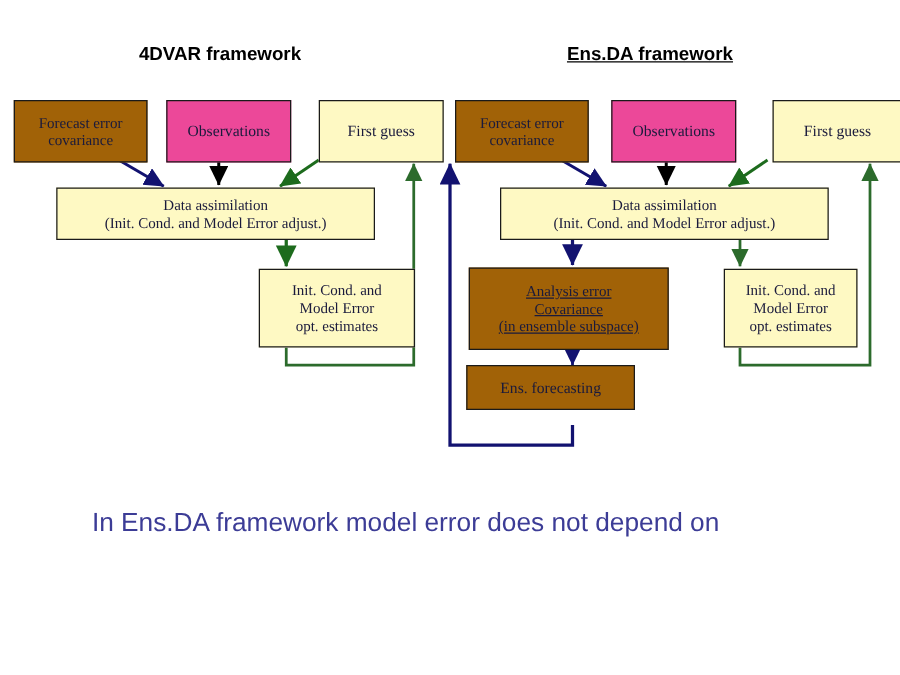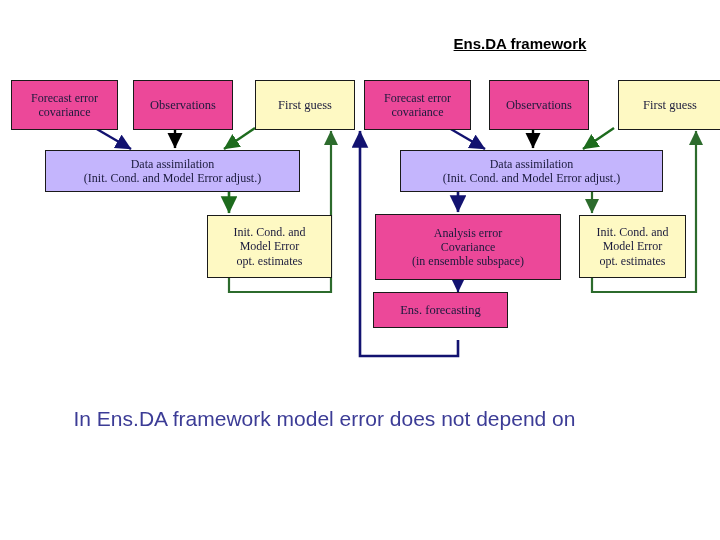--- a/index.html
+++ b/index.html
@@ -18,24 +18,24 @@
 
   .node{
     position:absolute;box-sizing:border-box;
     display:flex;align-items:center;justify-content:center;
     text-align:center;line-height:1.18;
     font-family:"Liberation Serif",serif;
     color:#1a1a3c;
   }
   .node span{display:block;width:100%;}
 
-  .n-blue{background:#ec4899;border:1px solid #1a1a1a;}
+  .n-blue{background:#a16207;border:1px solid #1a1a1a;}
   .n-orange{background:#ec4899;border:1px solid #1a1a1a;}
   .n-green{background:#fef9c3;border:1px solid #1a1a1a;margin-left:12px;}
-  .n-purple{background:#c4b5fd;border:1px solid #1a1a1a;}
+  .n-purple{background:#fef9c3;border:1px solid #1a1a1a;}
 
   .caption{
     position:absolute;left:0;width:649px;text-align:center;
     font-family:"Liberation Sans",sans-serif;
     font-size:21px;color:#3c3c96;line-height:1.36;
   }
 </style>
 </head>
 <body>
 
@@ -77,20 +77,21 @@
 
     <path d="M592,192 L592,213" stroke="#2c6b2c" stroke-width="2.2" fill="none" marker-end="url(#ah-dgreen)"></path>
 
     <path d="M458,280 L458,292" stroke="#121270" stroke-width="2.2" fill="none" marker-end="url(#ah-navy)"></path>
 
     <path d="M458,340 L458,356 L360,356 L360,131" stroke="#121270" stroke-width="2.6" fill="none" marker-end="url(#ah-navy)"></path>
 
     <path d="M592,278 L592,292 L696,292 L696,131" stroke="#2c6b2c" stroke-width="2.2" fill="none" marker-end="url(#ah-dgreen)"></path>
   </svg>
 
+  <div class="panel-title" style="left:0px;top:35px;width:352px;">4DVAR framework</div>
   <div class="panel-title" style="left:340px;top:35px;width:360px;text-decoration:underline;">Ens.DA framework</div>
 
   <div class="node n-blue" style="left:11px;top:80px;width:107px;height:50px;font-size:12px;">
     <span>Forecast error<br>covariance</span>
   </div>
 
   <div class="node n-orange" style="left:133px;top:80px;width:100px;height:50px;font-size:12.5px;">
     <span>Observations</span>
   </div>
 
@@ -115,21 +116,21 @@
   </div>
 
   <div class="node n-green" style="left:606px;top:80px;width:104px;height:50px;font-size:12.5px;">
     <span>First guess</span>
   </div>
 
   <div class="node n-purple" style="left:400px;top:150px;width:263px;height:42px;font-size:12px;">
     <span>Data assimilation<br>(Init. Cond. and Model Error adjust.)</span>
   </div>
 
-  <div class="node n-blue" style="left:375px;top:214px;width:186px;height:66px;font-size:12px;">
+  <div class="node n-blue" style="left:375px;top:214px;width:160px;height:66px;font-size:12px;text-decoration:underline;">
     <span>Analysis error<br>Covariance<br>(in ensemble subspace)</span>
   </div>
 
   <div class="node n-green" style="left:567px;top:215px;width:107px;height:63px;font-size:12px;">
     <span>Init. Cond. and<br>Model Error<br>opt. estimates</span>
   </div>
 
   <div class="node n-blue" style="left:373px;top:292px;width:135px;height:36px;font-size:12.5px;">
     <span>Ens. forecasting</span>
   </div>

